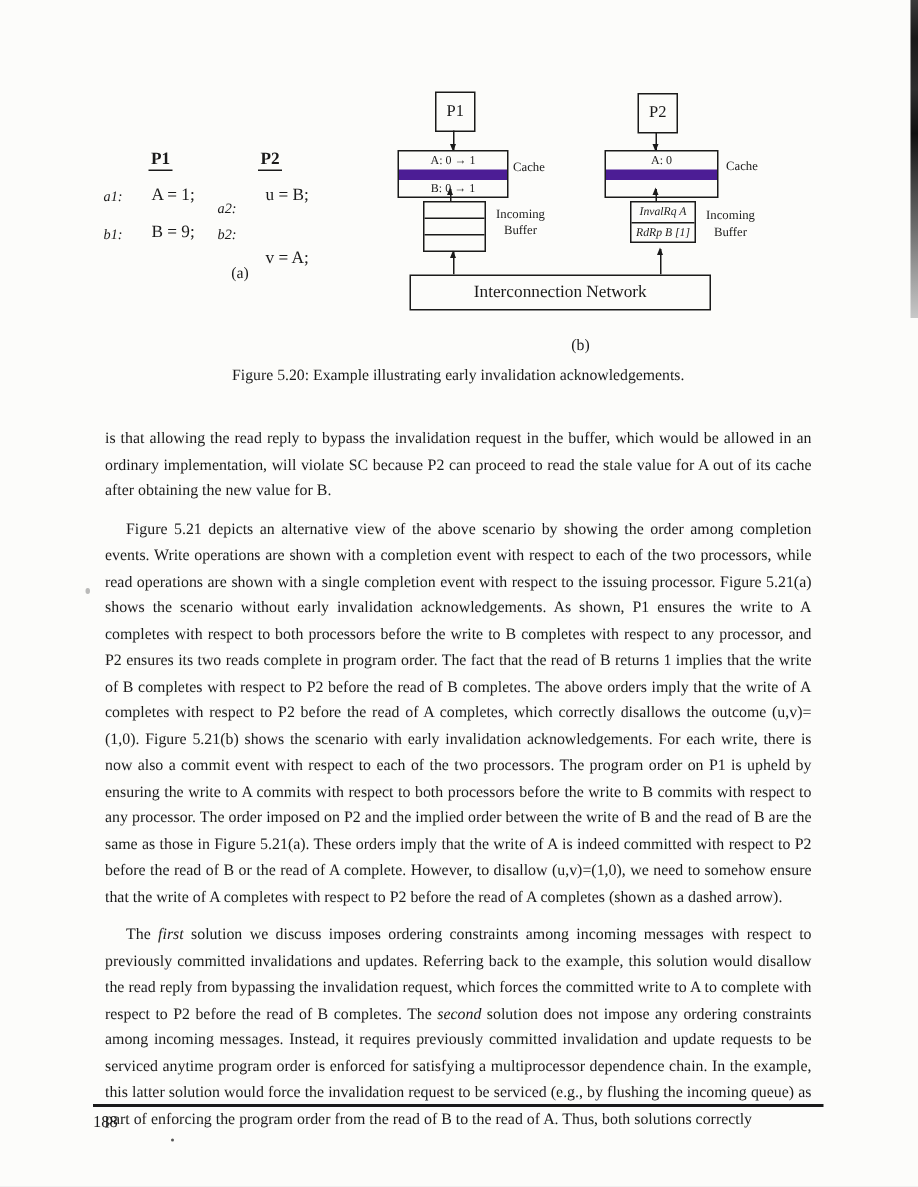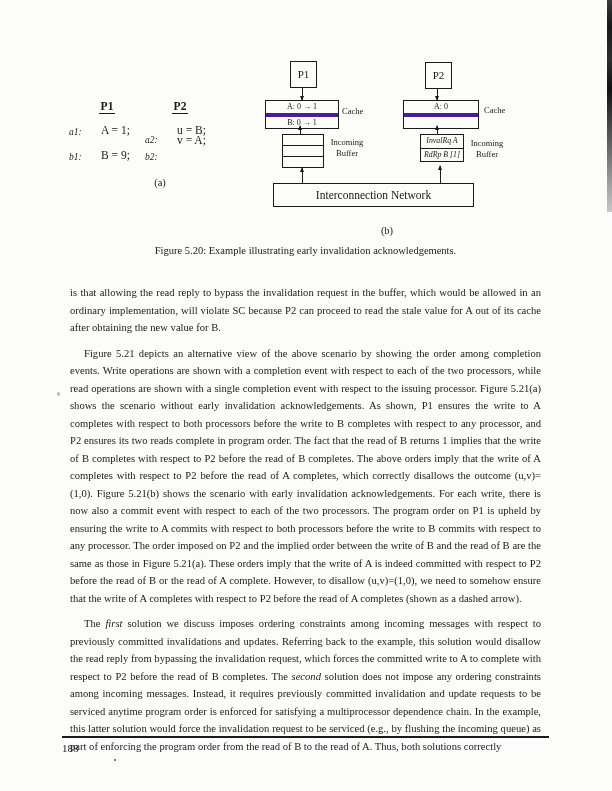--- a/index.html
+++ b/index.html
@@ -16,21 +16,21 @@
   .pa-h .ul { display:inline-block; border-bottom:1.2px solid #1a1a1a; padding:0 2px 1px; }
   .code-label { position:absolute; font-style:italic; font-size:9.5px; }
   .code-text  { position:absolute; font-size:11.5px;margin-left:8px; }
   .sublabel   { position:absolute; font-size:10.5px; width:30px; text-align:center; }
 
   
   .pbox { position:absolute; width:25px; height:25px; border:1.4px solid #1a1a1a;
           text-align:center; line-height:25px; font-size:11px; background:#fcfcfa; }
   .cbox { position:absolute; border:1.2px solid #1a1a1a; background:#fcfcfa; }
   .crow { height:11.5px; line-height:11.5px; text-align:center; font-size:8px; white-space:nowrap; }
-  .crow + .crow { border-top:4px solid #4c1d95; }
+  .crow + .crow { border-top:7px solid #4c1d95; }
   .brow { height:10px;font-style:italic; }
   .brow + .brow { border-top:1px solid #1a1a1a; }
   .btext { height:12.5px; line-height:12.5px; font-size:7.8px; text-align:center; white-space:nowrap; }
   .sidelabel { position:absolute; font-size:8.5px; }
   .wrap { line-height:10.5px; text-align:center; }
   .netbox { position:absolute; width:199px; height:22px; border:1.4px solid #1a1a1a;
             text-align:center; line-height:22px; font-size:11.5px; background:#fcfcfa; }
   .arr { position:absolute; border-left:1.2px solid #1a1a1a; width:0; }
   .arr.down::after { content:""; position:absolute; bottom:-1px; left:-3.2px;
         border:2.9px solid transparent; border-bottom:none; border-top:5px solid #1a1a1a; }
@@ -72,21 +72,21 @@
     <div class="pa-h" style="left:166px"><span class="ul">P2</span></div>
 
     <span class="code-label" style="left:69px;top:127px">a1:</span>
     <span class="code-text" style="left:93px;top:124px">A = 1;</span>
     <span class="code-label" style="left:145px;top:135px">a2:</span>
     <span class="code-text" style="left:169px;top:124px">u = B;</span>
 
     <span class="code-label" style="left:69px;top:152px">b1:</span>
     <span class="code-text" style="left:93px;top:149px">B = 9;</span>
     <span class="code-label" style="left:145px;top:152px">b2:</span>
-    <span class="code-text" style="left:169px;top:134px">v = A;</span>
+    <span class="code-text" style="left:169px;top:166px">v = A;</span>
 
     <div class="sublabel" style="left:145px;top:177px">(a)</div>
   </div>
 
   <div>
     <div class="pbox" style="left:290px;top:61px">P1</div>
     <div class="pbox" style="left:425px;top:62px">P2</div>
 
     <div class="arr down" style="left:302px;top:87px;height:13px"></div>
     <div class="arr down" style="left:437px;top:88px;height:12px"></div>

